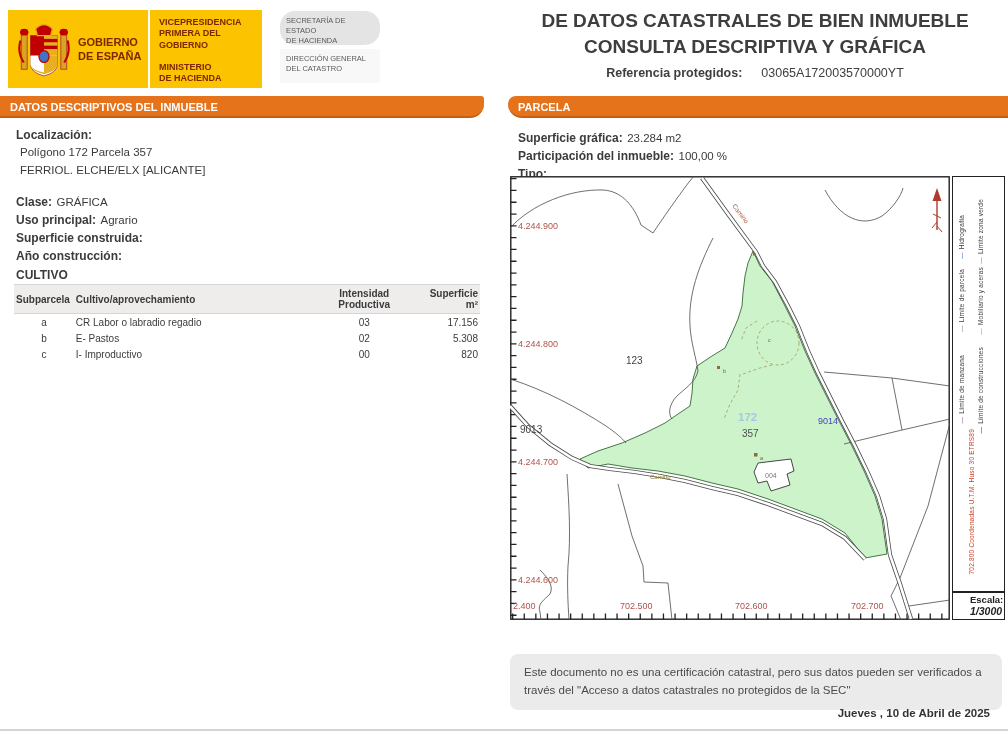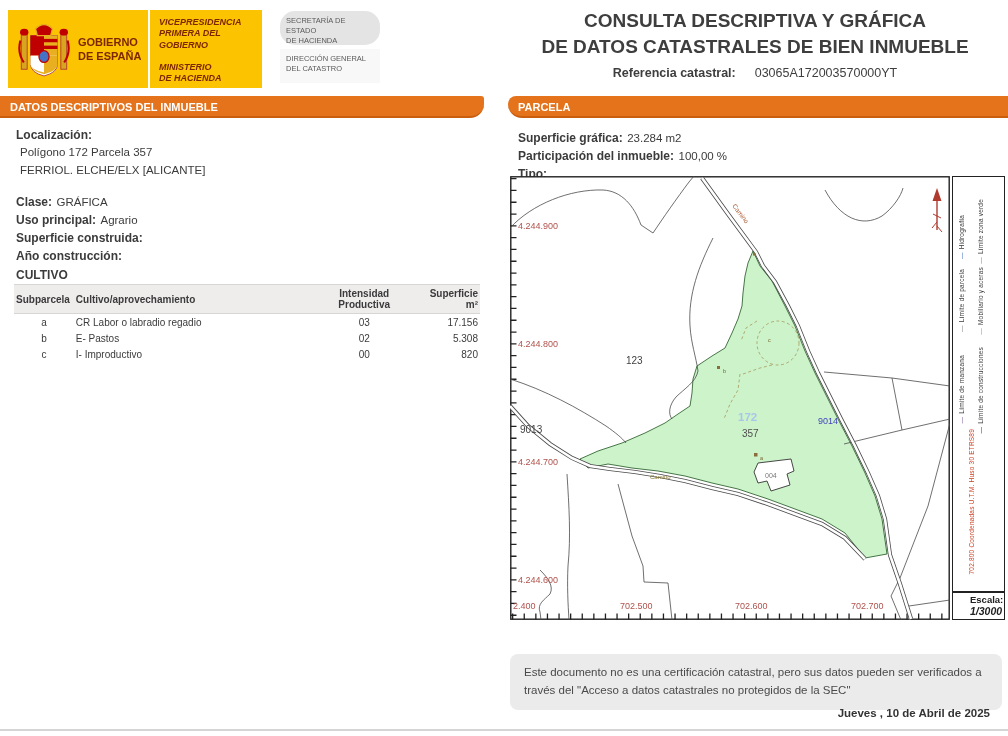--- a/index.html
+++ b/index.html
@@ -60,44 +60,44 @@
       <path d="M14 46 h16 v20 q-16 -4 -16 -10 Z" fill="#fff"></path>
       <ellipse cx="30" cy="47" rx="6" ry="7" fill="#4472C4" stroke="#C00000" stroke-width="1.5"></ellipse>
       <path d="M20 14 q10 -10 20 0 l-2 8 h-16 Z" fill="#C00000" stroke="#E8B020" stroke-width="1.5"></path>
       <path d="M2 28 q-4 14 4 26 M58 28 q4 14 -4 26" stroke="#C00000" stroke-width="2.5" fill="none"></path>
     </svg>
     <div class="abs logo-txt" style="left:70px;top:26px;font-size:11px;">
       <div>GOBIERNO</div>
       <div>DE ESPAÑA</div>
     </div>
   </div>
-  <div class="abs ylw" style="left:150px;top:10px;width:112px;height:78px;padding:7px 9px;box-sizing:border-box;font-style:italic;">
+  <div class="abs ylw" style="left:150px;top:10px;width:112px;height:78px;padding:7px 9px;box-sizing:border-box;">
     <div class="logo-txt" style="font-size:9px;">
       <div>VICEPRESIDENCIA</div>
       <div>PRIMERA DEL GOBIERNO</div>
       <div style="height:11px;"></div>
       <div>MINISTERIO</div>
       <div>DE HACIENDA</div>
     </div>
   </div>
   <div class="abs gray-box" style="left:280px;top:11px;width:100px;height:34px;box-sizing:border-box;">
     <div>SECRETARÍA DE ESTADO</div>
     <div>DE HACIENDA</div>
   </div>
   <div class="abs white-box" style="left:280px;top:49px;width:100px;height:34px;box-sizing:border-box;">
     <div>DIRECCIÓN GENERAL</div>
     <div>DEL CATASTRO</div>
   </div>
 
   <div class="abs title" style="left:505px;top:8px;width:500px;">
+    <div>DE DATOS CATASTRALES DE BIEN INMUEBLE</div>
     <div>CONSULTA DESCRIPTIVA Y GRÁFICA</div>
-    <div>DE DATOS CATASTRALES DE BIEN INMUEBLE</div>
   </div>
   <div class="abs ref" style="left:505px;top:66px;width:500px;">
-    <span class="b">Referencia catastral:</span>
+    <span class="b">Referencia protegidos:</span>
     <span style="display:inline-block;width:12px;"></span>
     <span>03065A172003570000YT</span>
   </div>
 
   <div class="abs banner banner-l" style="left:0;top:96px;width:484px;">DATOS DESCRIPTIVOS DEL INMUEBLE</div>
   <div class="abs banner banner-r" style="left:508px;top:96px;width:500px;">PARCELA</div>
 
   <div class="abs lbl" style="left:16px;top:128px;">Localización:</div>
   <div class="abs val" style="left:20px;top:146px;">Polígono 172 Parcela 357</div>
   <div class="abs val" style="left:20px;top:164px;">FERRIOL. ELCHE/ELX [ALICANTE]</div>

